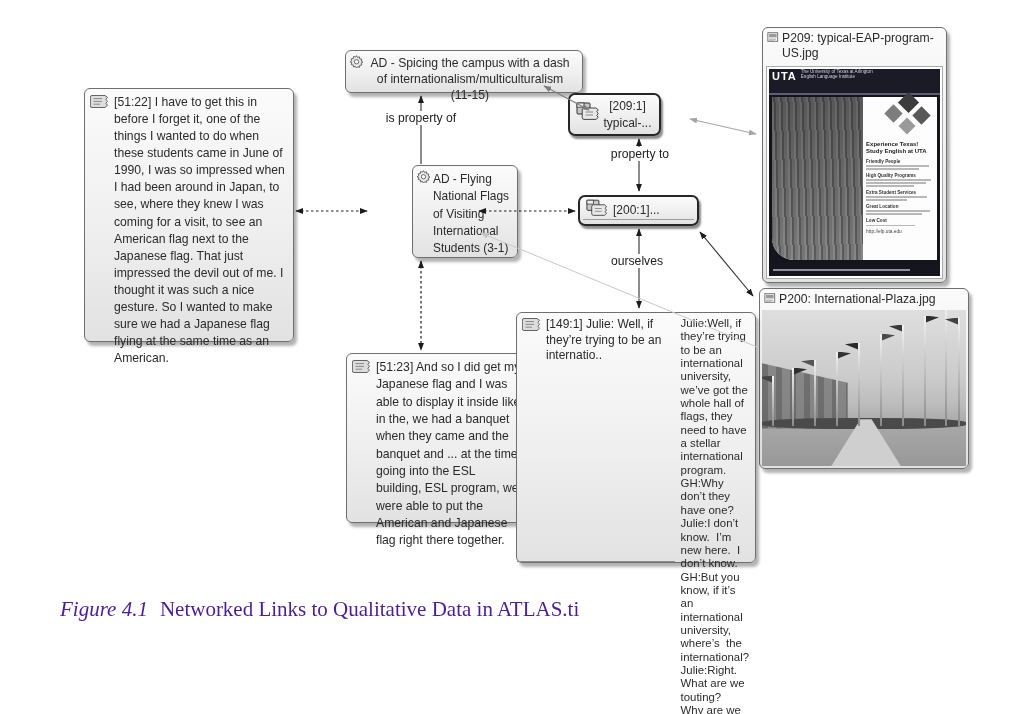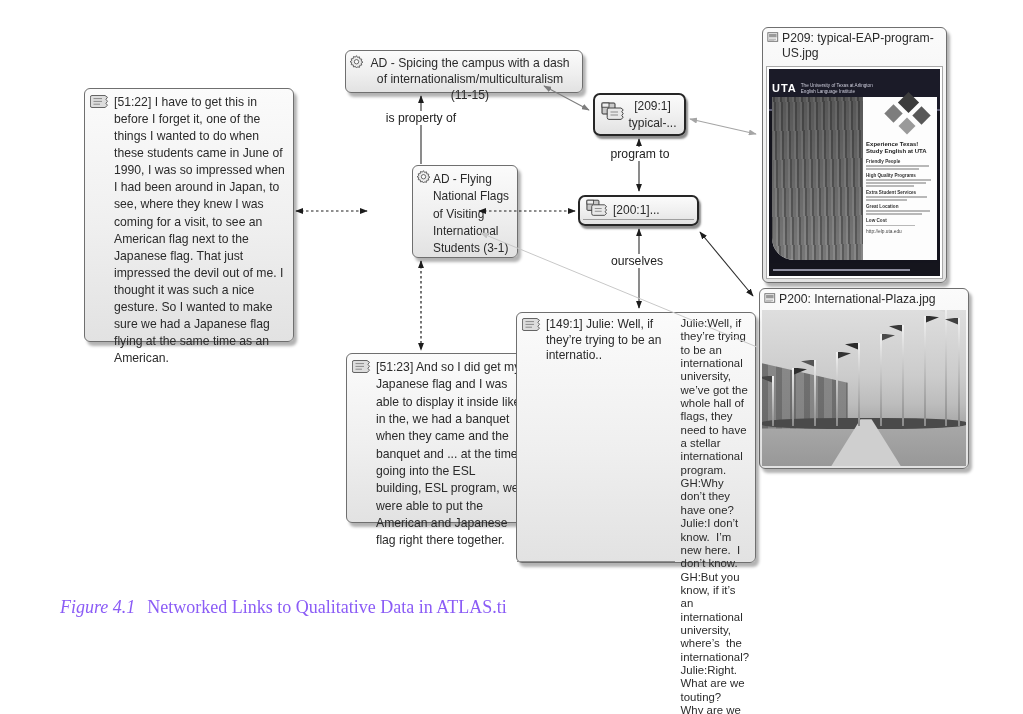--- a/index.html
+++ b/index.html
@@ -33,37 +33,37 @@
   #q1491 .q-foot{border-top:1px solid #9a9a9a;height:5px;}
 
   
   .code{padding:5px 8px 5px 20px;margin-left:42px;}
   .gear-wrap{position:absolute;left:4px;top:4px;}
   #code-spicing{left:303px;top:50px;width:238px;height:43px;text-align:center;font-size:12.2px;}
   #code-flying{left:370px;top:165px;width:106px;height:93px;font-size:11.9px;line-height:1.45;}
 
   
   .mini{display:flex;align-items:center;padding:3px 6px;}
-  #n209{left:593px;top:93px;width:93px;height:43px;}
+  #n209{left:568px;top:93px;width:93px;height:43px;}
   #n209 .mini-text{flex:1;text-align:center;line-height:1.35;}
   #n200{left:578px;top:195px;width:121px;height:31px;}
   #n200 .mini-text{padding-left:3px;text-align:center;}
   .mini-inner-line{position:absolute;left:3px;right:3px;bottom:4px;border-top:1px solid #9f9f9f;}
 
   
   .pdoc{display:flex;flex-direction:column;}
   #p209{left:762px;top:27px;width:185px;height:256px;}
   #p200{left:759px;top:288px;width:210px;height:181px;}
   .p-head{display:flex;align-items:flex-start;padding:3px 4px 2px 4px;font-size:12.2px;line-height:1.25;}
   .p-head .p-title{padding-left:3px;}
 
   
   .flyer{flex:1;margin:2px 3px 3px 3px;background:#fff;padding:2px;border:1px solid #aaa;}
   .f-inner{position:relative;width:100%;height:100%;background:#14141d;overflow:hidden;}
-  .f-top{height:24px;background:#1b1b28;border-bottom:2px solid #5d5d74;display:flex;align-items:center;padding:8px 3px;}
+  .f-top{height:24px;background:#1b1b28;border-bottom:2px solid #5d5d74;display:flex;padding:0 3px;}
   .f-logo{color:#fff;font-weight:bold;font-size:11px;letter-spacing:1px;}
   .f-org{margin-left:4px;color:#cfcfdd;font-size:4.6px;line-height:1.25;}
   .f-body{position:absolute;left:3px;right:3px;top:28px;bottom:16px;background:#fdfdfd;border-bottom-left-radius:22px;}
   .f-photo{position:absolute;left:0;top:0;width:55%;height:100%;
            background:repeating-linear-gradient(88deg,#777 0 2px,#9d9d9d 2px 5px,#b3b3b3 5px 7px),
                       linear-gradient(180deg,#8d8d8d,#c2c2c2);
            background-blend-mode:multiply;border-bottom-left-radius:22px;}
   .f-diamonds{position:absolute;right:2px;top:-4px;width:56px;height:44px;}
   .f-diamonds i{position:absolute;display:block;transform:rotate(45deg);}
   .f-col{position:absolute;left:57%;right:3px;top:44px;}
@@ -90,21 +90,21 @@
   .flag.right{left:2px;width:13px;clip-path:polygon(0 0,100% 25%,0 100%);}
   .flag.lt{background:#d8d8d8;}
 
   
   #edges{position:absolute;left:0;top:0;pointer-events:none;}
   .edge-label{position:absolute;transform:translate(-50%,-50%);background:#fff;
               padding:0 3px;font-size:12.2px;color:#222;white-space:nowrap;}
 
   
   #caption{position:absolute;left:60px;top:597px;font-family:"Liberation Serif",serif;
-           font-size:18px;color:#8b5cf6;}
+           font-size:21px;color:#4c1d95;}
   #caption .cap-label{font-style:italic;margin-right:12px;}
 </style>
 </head>
 <body>
 
 <div id="canvas">
 
   <div class="box colflex" id="q5122">
     <div class="q-main">
       <span class="icon">
@@ -354,20 +354,20 @@
     <line x1="700" y1="232" x2="753" y2="296" stroke="#2c2c2c" stroke-width="1.1" marker-start="url(#mB)" marker-end="url(#mB)"></line>
 
     <line x1="544" y1="86" x2="589" y2="110" stroke="#7d7d7d" stroke-width="1.1" marker-start="url(#mG)" marker-end="url(#mG)"></line>
 
     <line x1="690" y1="119" x2="756" y2="134" stroke="#a5a5a5" stroke-width="1.1" marker-start="url(#mL)" marker-end="url(#mL)"></line>
 
     <line x1="481" y1="233" x2="757" y2="347" stroke="#c8c8c8" stroke-width="1" marker-start="url(#mF)"></line>
   </svg>
 
   <div class="edge-label" style="left:421px;top:118px;">is property of</div>
-  <div class="edge-label" style="left:640px;top:154px;">program to</div>
+  <div class="edge-label" style="left:640px;top:154px;">property to</div>
   <div class="edge-label" style="left:637px;top:261px;">ourselves</div>
 
   <div id="caption">
     <span class="cap-label">Figure 4.1</span><span>Networked Links to Qualitative Data in ATLAS.ti</span>
   </div>
 
 </div>
 
 </body></html>

